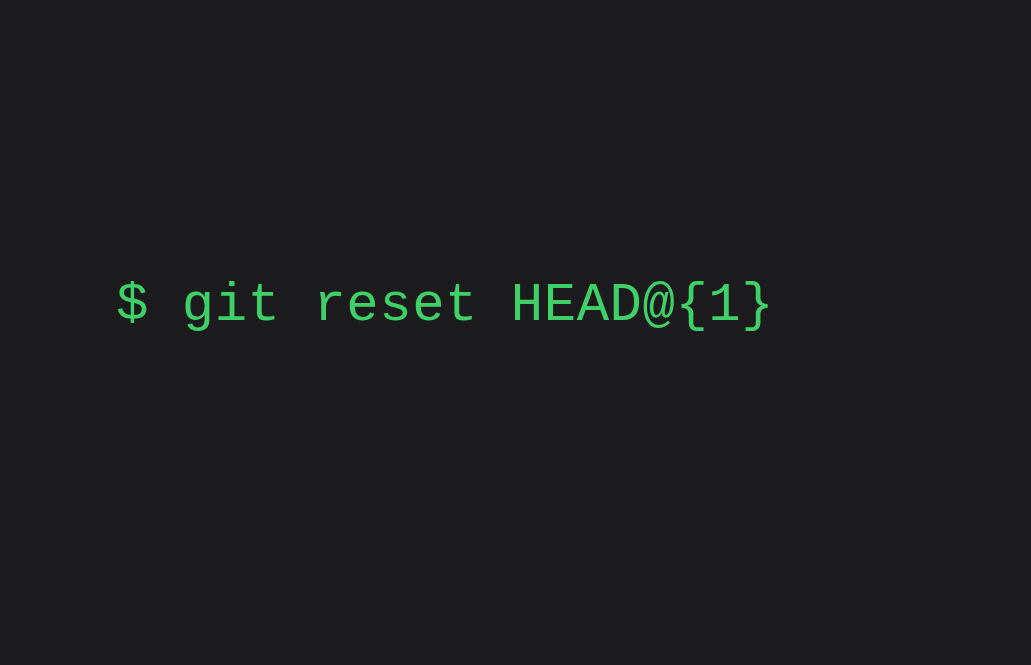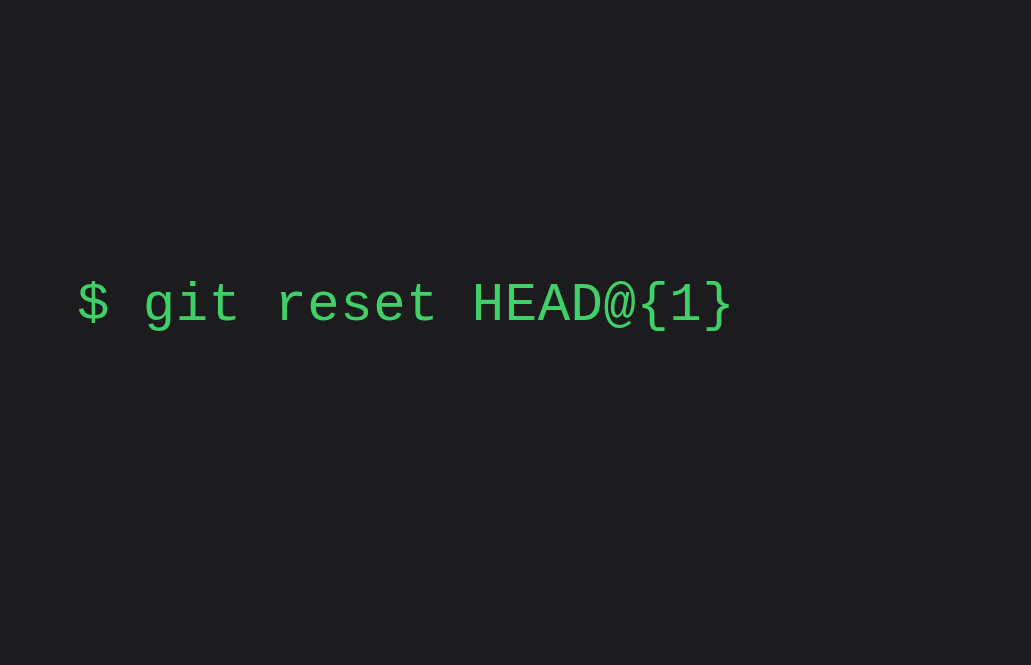--- a/index.html
+++ b/index.html
@@ -15,21 +15,21 @@
       align-items: center;
       justify-content: flex-start;
       overflow: hidden;
     }
     .terminal-line {
       font-family: 'SF Mono', 'Monaco', 'Menlo', 'Consolas', 'Courier New', monospace;
       font-size: 54px;
       font-weight: 400;
       color: #3fd168;
       white-space: pre;
-      padding-left: 77px;
+      padding-left: 116px;
       margin-top: -55px;
       letter-spacing: 0.5px;
     }
   </style>
 </head>
 <body>
 
 <div class="terminal-line">$ git reset HEAD@{1}</div>
 
 </body></html>

